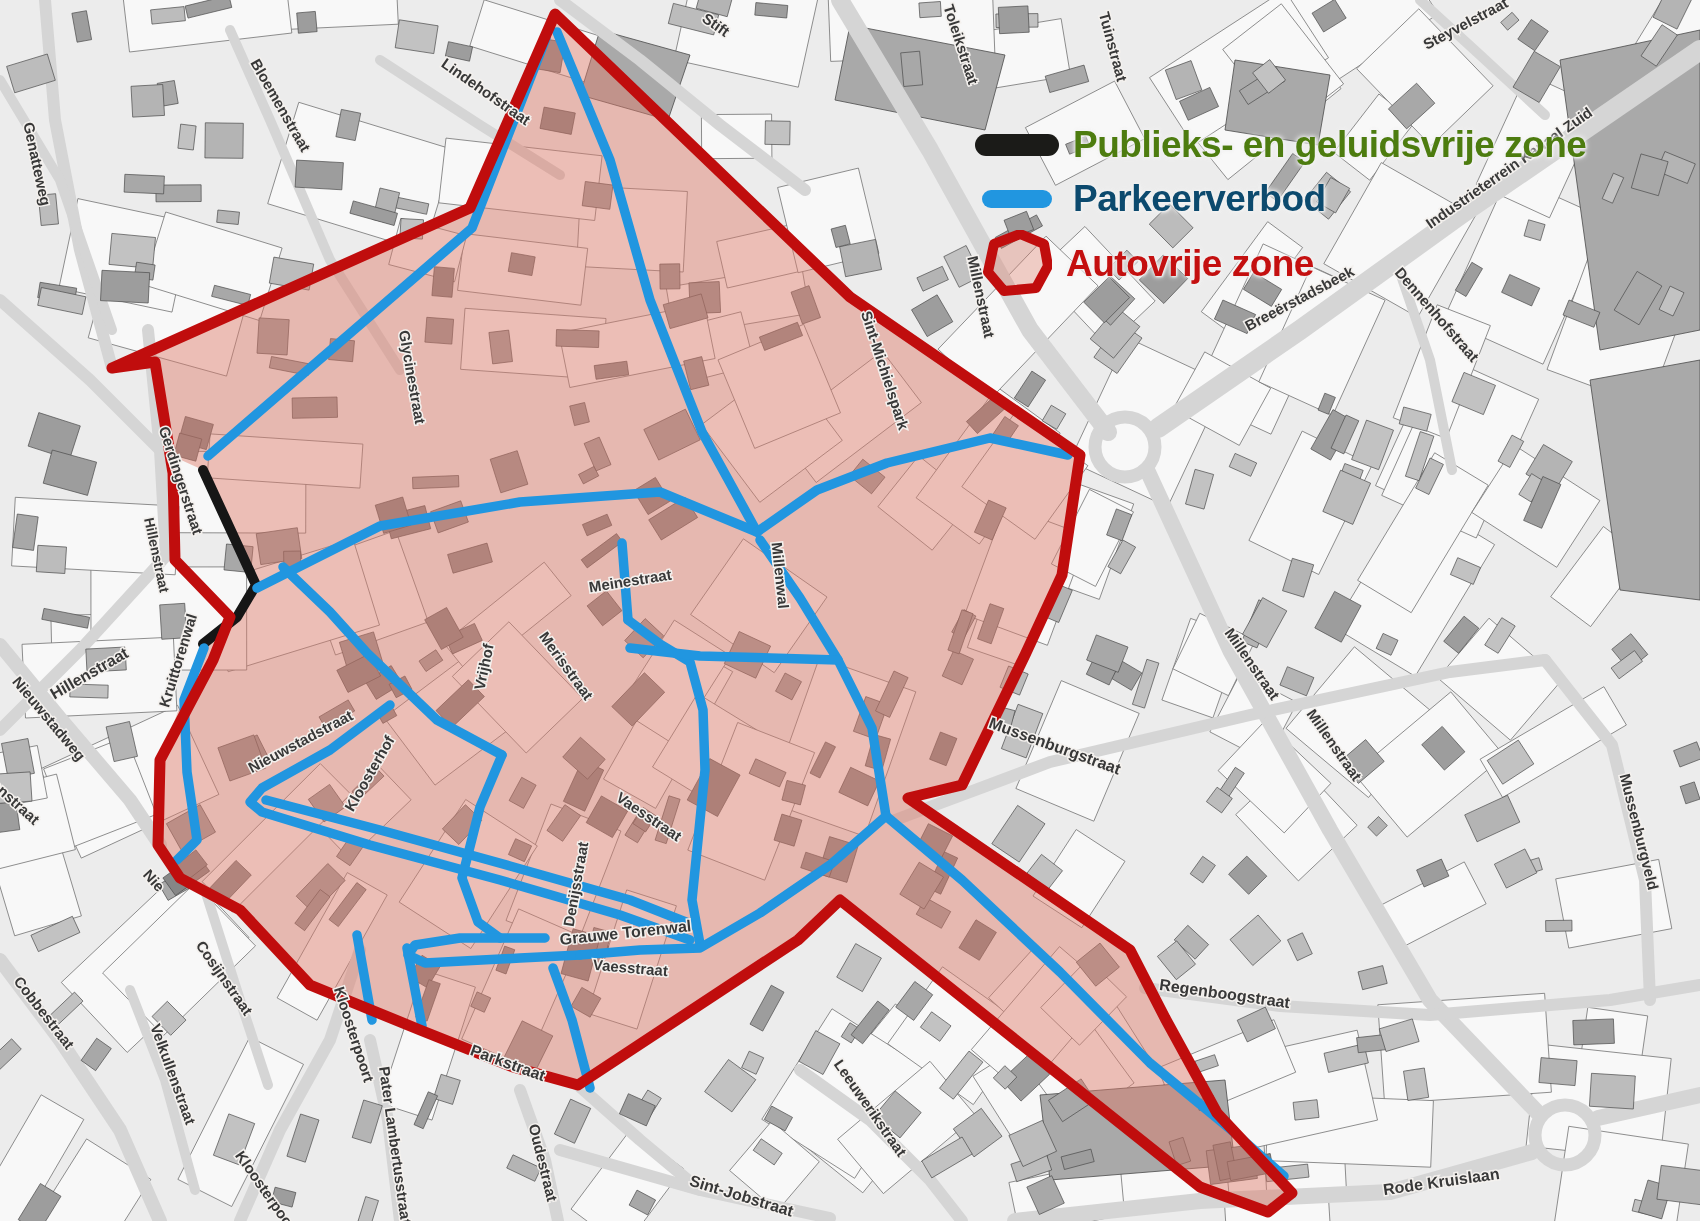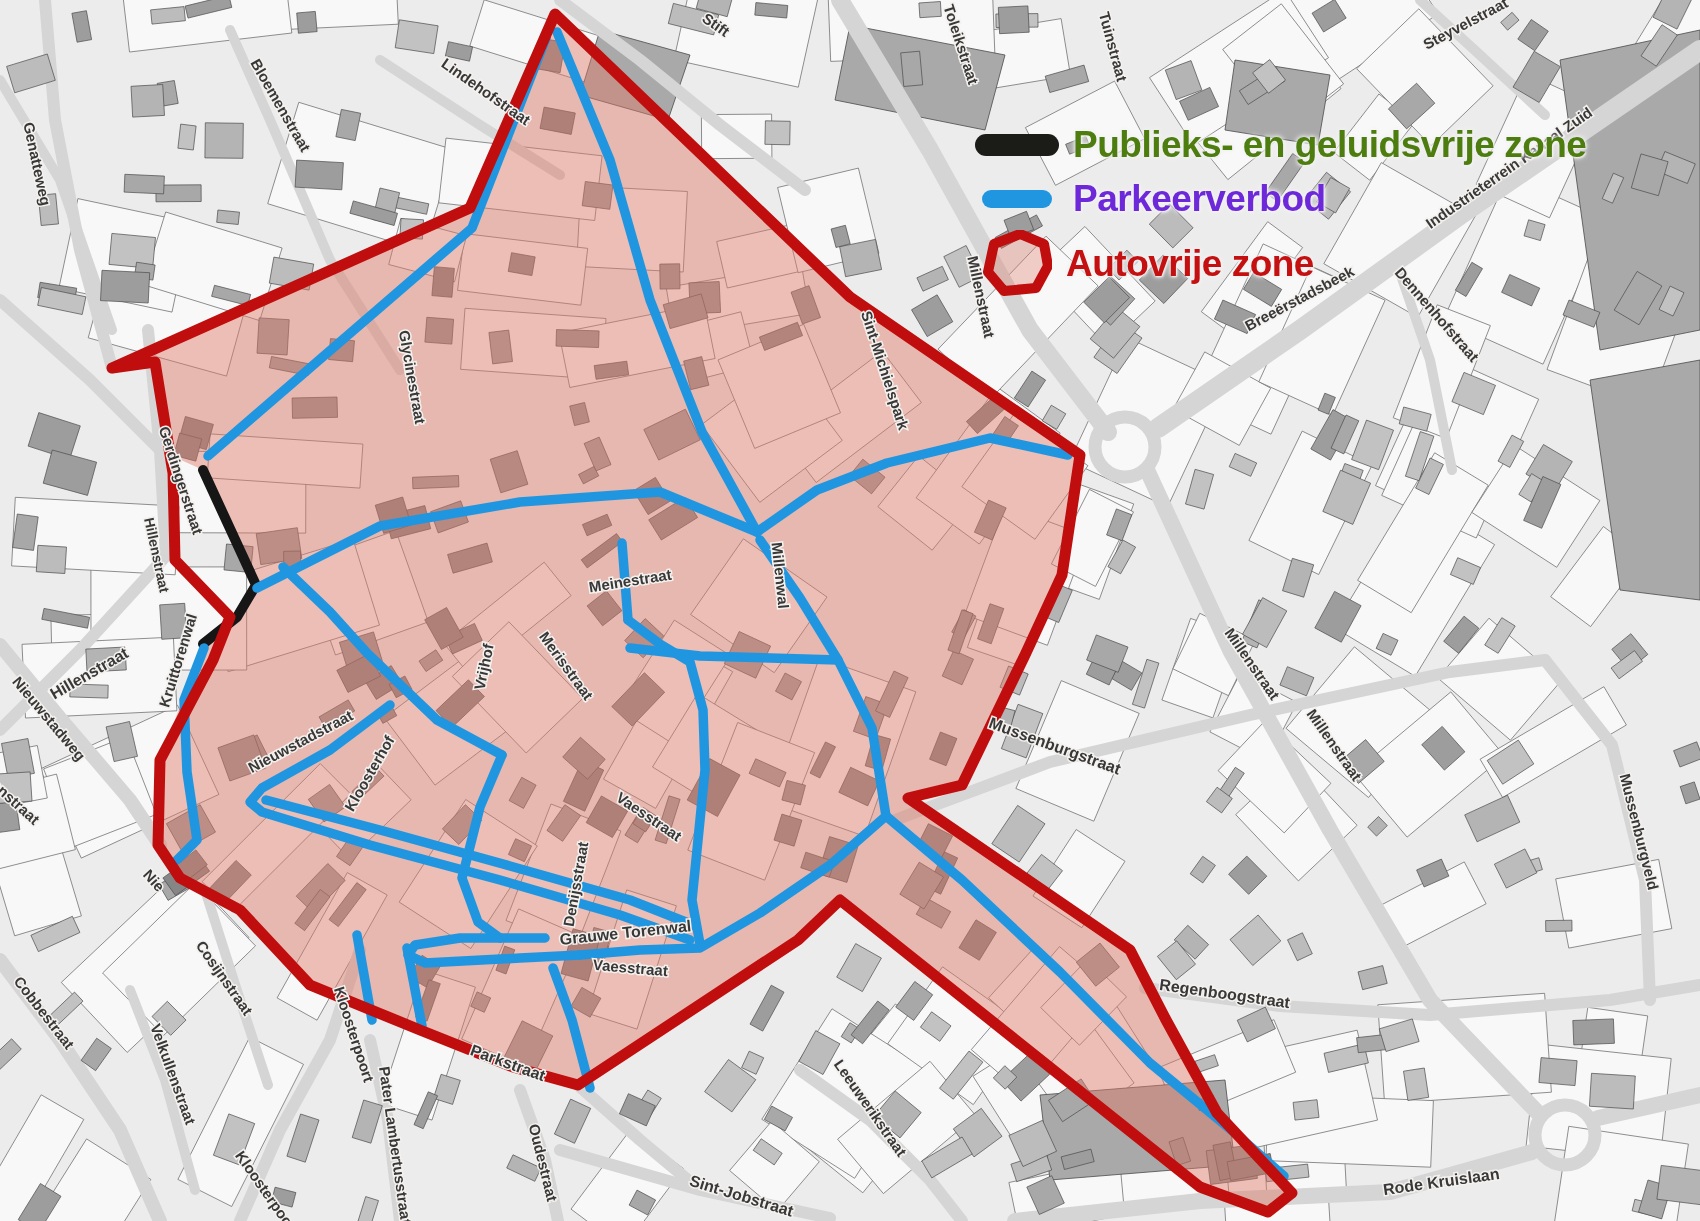--- a/index.html
+++ b/index.html
@@ -8,21 +8,21 @@
   #stage{position:absolute;inset:0;width:1700px;height:1221px;}
   #map{position:absolute;left:0;top:0;}
   #legend{position:absolute;left:975px;top:118px;width:720px;pointer-events:none;}
   .lg-row{position:absolute;left:0;display:flex;align-items:center;}
   .lg-row .lg-label{font-weight:700;font-size:37px;letter-spacing:-0.5px;line-height:1;
       text-shadow:0 0 4px #f2f2f2,0 0 6px #f2f2f2,1px 1px 2px #f2f2f2;white-space:nowrap;}
   #lg1{top:8px;}  #lg2{top:62px;}  #lg3{top:112px;align-items:center;}
   .sw-black{width:84px;height:22px;border-radius:11px;background:#1b1b18;margin-right:14px;}
   .sw-blue{width:70px;height:18px;border-radius:9px;background:#2196e0;margin:0 21px 0 7px;}
   .sw-poly{width:70px;height:66px;margin:0 14px 0 7px;}
-  #lg1 .lg-label{color:#4d7c0f;} #lg2 .lg-label{color:#6d28d9;} #lg3 .lg-label{color:#c41010;}
+  #lg1 .lg-label{color:#4d7c0f;} #lg2 .lg-label{color:#0c4a6e;} #lg3 .lg-label{color:#c41010;}
 </style>
 </head>
 <body>
 
 <div id="stage">
   <svg id="map" width="1700" height="1221" viewBox="0 0 1700 1221">
       <rect x="0" y="0" width="1700" height="1221" fill="#ececec"></rect>
       <polygon points="666.2,287.4 801.4,264.6 809.7,313.4 674.5,336.3" fill="#f8f8f8" stroke="#727272" stroke-width="0.8"></polygon>
       <polygon points="1555.7,878.9 1658.7,859.4 1671.8,928.6 1568.8,948.1" fill="#f8f8f8" stroke="#727272" stroke-width="0.8"></polygon>
       <polygon points="1443.4,319.5 1508.3,175.0 1607.9,219.7 1543.0,364.2" fill="#f8f8f8" stroke="#727272" stroke-width="0.8"></polygon>

